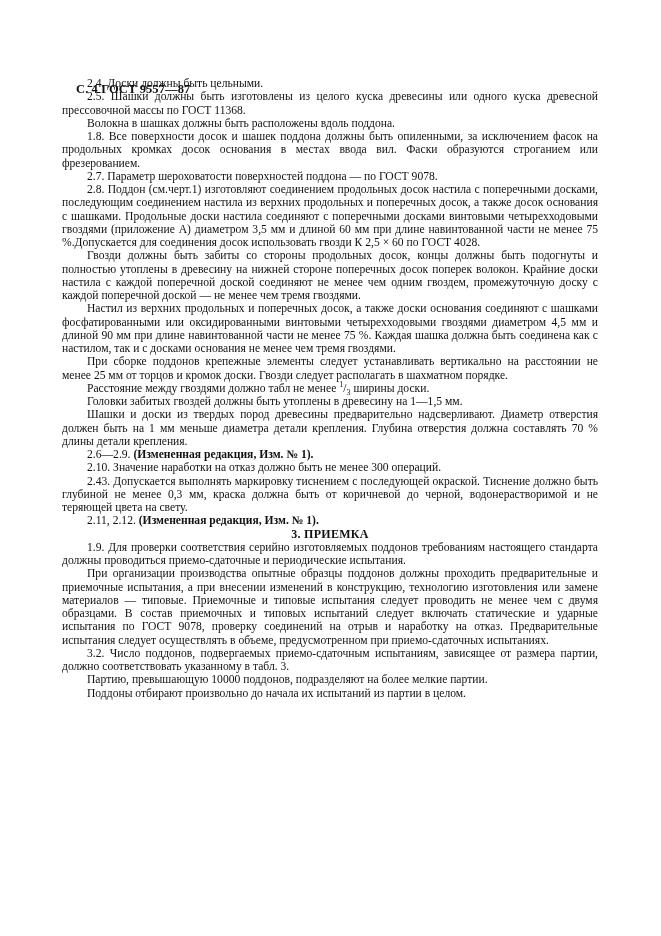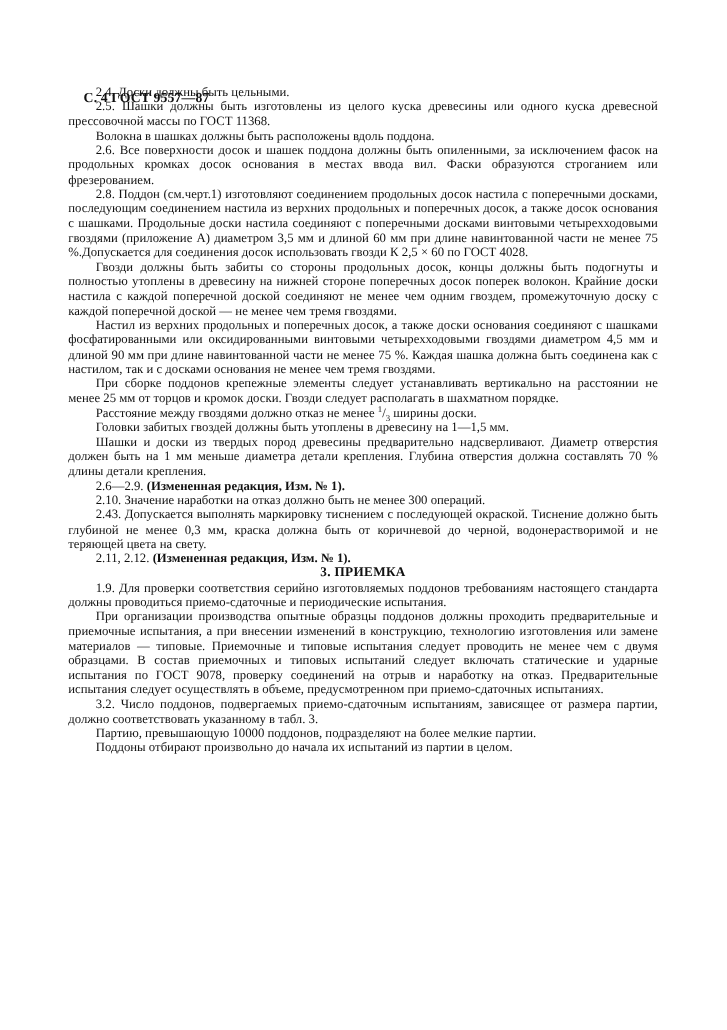--- a/index.html
+++ b/index.html
@@ -26,26 +26,27 @@
 </style>
 </head>
 <body>
 
 <div class="page-header">С. 4 ГОСТ 9557—87</div>
 
 <div class="body">
   <p>2.4. Доски должны быть цельными.</p>
   <p>2.5. Шашки должны быть изготовлены из целого куска древесины или одного куска древесной прессовочной массы по ГОСТ 11368.</p>
   <p>Волокна в шашках должны быть расположены вдоль поддона.</p>
-  <p>2.6. Все поверхности досок и шашек поддона должны быть опиленными, за исключением фасок на продольных кромках досок основания в местах ввода вил. Фаски образуются строганием или фрезерованием.</p>
+  <p>1.8. Все поверхности досок и шашек поддона должны быть опиленными, за исключением фасок на продольных кромках досок основания в местах ввода вил. Фаски образуются строганием или фрезерованием.</p>
+  <p>2.7. Параметр шероховатости поверхностей поддона — по ГОСТ 9078.</p>
   <p>2.8. Поддон (см.черт.1) изготовляют соединением продольных досок настила с поперечными досками, последующим соединением настила из верхних продольных и поперечных досок, а также досок основания с шашками. Продольные доски настила соединяют с поперечными досками винтовыми четырехходовыми гвоздями (приложение А) диаметром 3,5 мм и длиной 60 мм при длине навинтованной части не менее 75 %.Допускается для соединения досок использовать гвозди К 2,5 × 60 по ГОСТ 4028.</p>
   <p>Гвозди должны быть забиты со стороны продольных досок, концы должны быть подогнуты и полностью утоплены в древесину на нижней стороне поперечных досок поперек волокон. Крайние доски настила с каждой поперечной доской соединяют не менее чем одним гвоздем, промежуточную доску с каждой поперечной доской — не менее чем тремя гвоздями.</p>
   <p>Настил из верхних продольных и поперечных досок, а также доски основания соединяют с шашками фосфатированными или оксидированными винтовыми четырехходовыми гвоздями диаметром 4,5 мм и длиной 90 мм при длине навинтованной части не менее 75 %. Каждая шашка должна быть соединена как с настилом, так и с досками основания не менее чем тремя гвоздями.</p>
   <p>При сборке поддонов крепежные элементы следует устанавливать вертикально на расстоянии не менее 25 мм от торцов и кромок доски. Гвозди следует располагать в шахматном порядке.</p>
-  <p><span>Расстояние между гвоздями должно отказ не менее </span><sup>1</sup>/<sub>3</sub><span> ширины доски.</span></p>
+  <p><span>Расстояние между гвоздями должно табл не менее </span><sup>1</sup>/<sub>3</sub><span> ширины доски.</span></p>
   <p>Головки забитых гвоздей должны быть утоплены в древесину на 1—1,5 мм.</p>
   <p>Шашки и доски из твердых пород древесины предварительно надсверливают. Диаметр отверстия должен быть на 1 мм меньше диаметра детали крепления. Глубина отверстия должна составлять 70 % длины детали крепления.</p>
   <p><span>2.6—2.9.</span> <span class="bold">(Измененная редакция, Изм. № 1).</span></p>
   <p>2.10. Значение наработки на отказ должно быть не менее 300 операций.</p>
   <p>2.43. Допускается выполнять маркировку тиснением с последующей окраской. Тиснение должно быть глубиной не менее 0,3 мм, краска должна быть от коричневой до черной, водонерастворимой и не теряющей цвета на свету.</p>
   <p><span>2.11, 2.12.</span> <span class="bold">(Измененная редакция, Изм. № 1).</span></p>
 
   <p class="section-title">3. ПРИЕМКА</p>
 
   <p>1.9. Для проверки соответствия серийно изготовляемых поддонов требованиям настоящего стандарта должны проводиться приемо-сдаточные и периодические испытания.</p>

